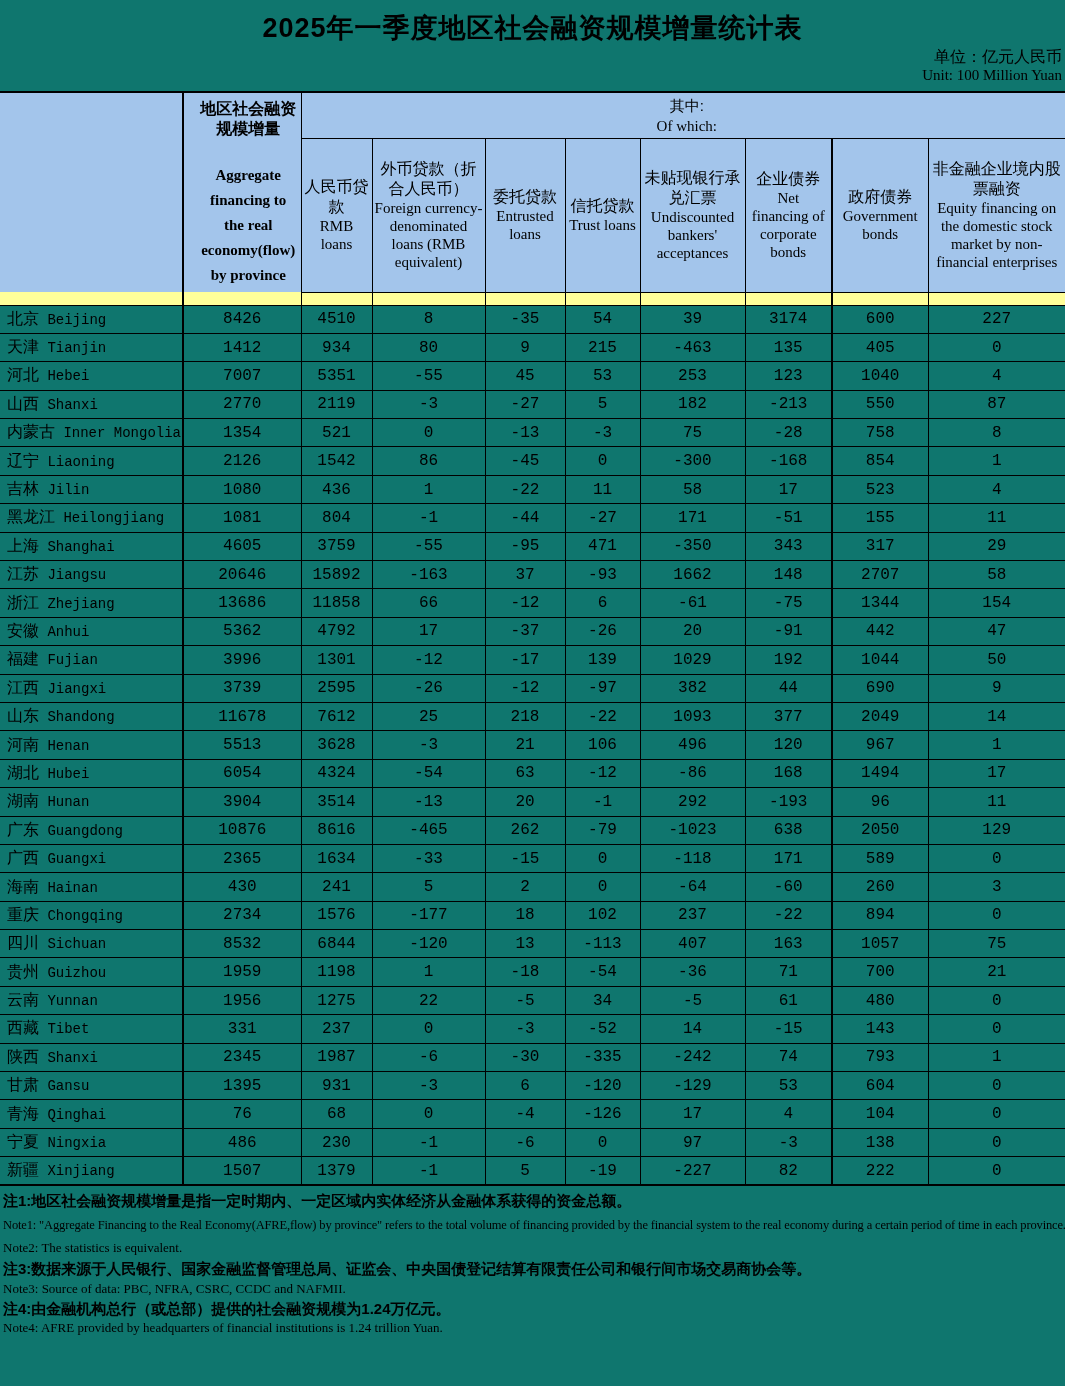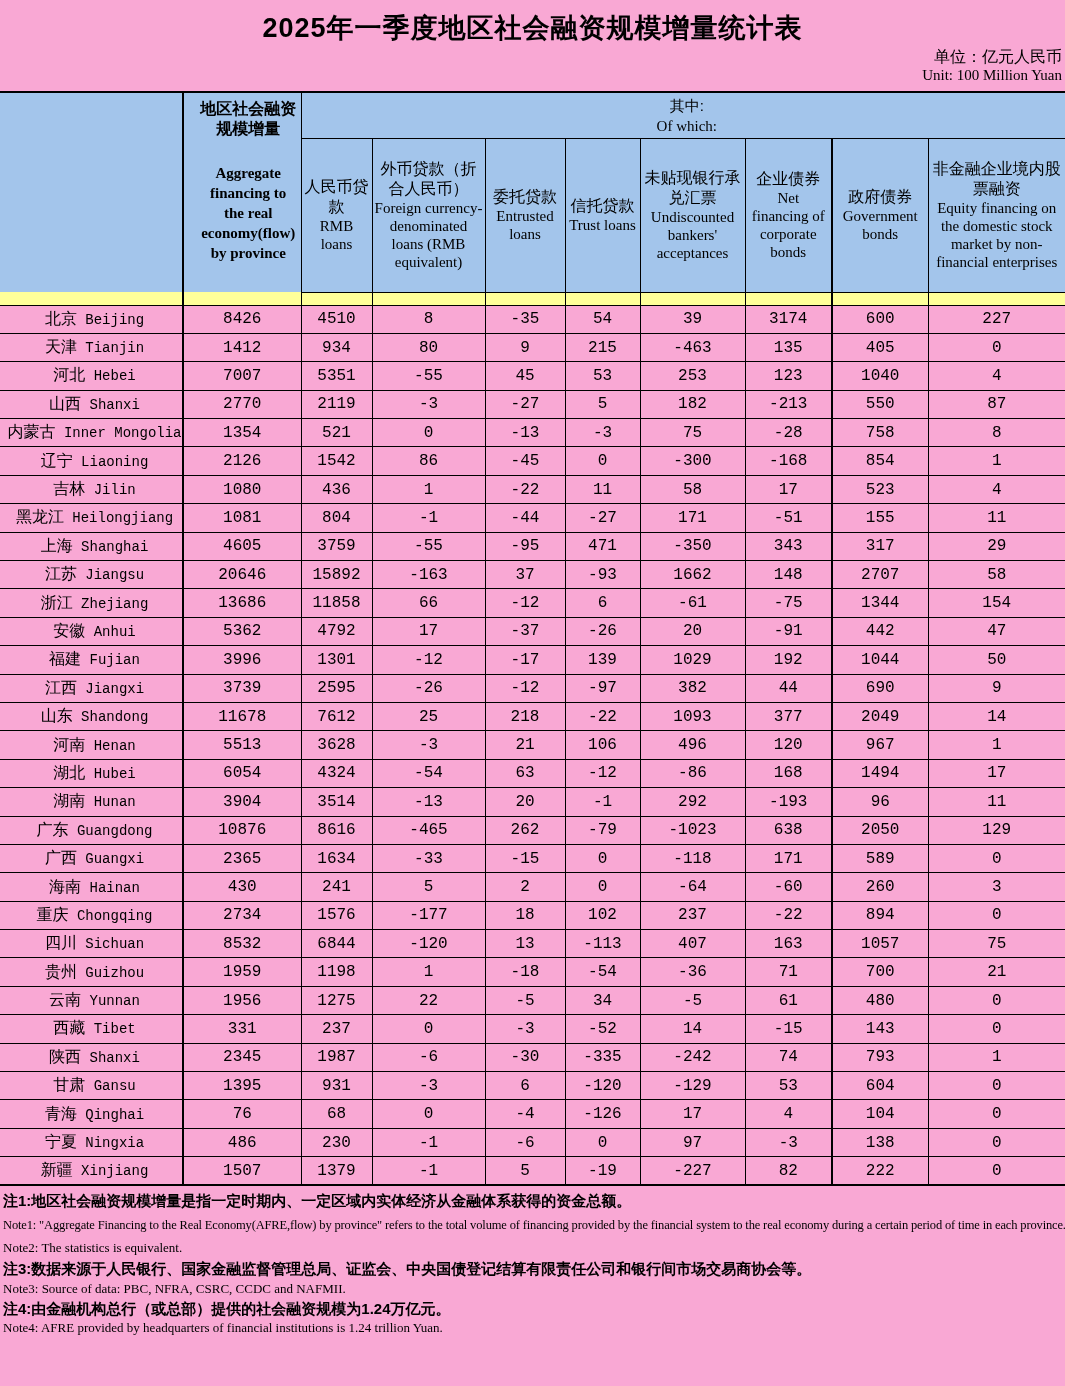--- a/index.html
+++ b/index.html
@@ -3,21 +3,21 @@
 <meta charset="utf-8">
 <style>
   :root{
     --blue:#A3C5EB;
     --yellow:#FFFF99;
     --border:#000000;
   }
   *{box-sizing:border-box;}
   html,body{margin:0;padding:0;background:#fff;}
   .page{
-    width:1065px;height:1386px;overflow:hidden;background:#f9a8d4;color:#000;
+    width:1065px;height:1386px;overflow:hidden;background:#0f766e;color:#000;
     font-family:"Liberation Sans",sans-serif;position:relative;
   }
   .title{
     margin-top:11px;text-align:center;font-size:27px;font-weight:bold;
     letter-spacing:1px;line-height:34px;
   }
   .subtitle{
     margin-top:5px;text-align:center;font-size:16.5px;font-weight:bold;
     font-family:"DejaVu Sans Mono",monospace;line-height:21px;
   }
@@ -38,30 +38,30 @@
   tr.r-sub{height:154px;}
   tr.r-band{height:13px;}
   tr.r-band td{background:var(--yellow);padding:0;}
   tbody tr{height:28.4px;}
   tbody tr:last-child td{border-bottom-width:2px;}
   .ofwhich{text-align:center;padding:3px 0 0 7px;}
   .ofwhich .zh{font-size:15px;line-height:20px;}
   .ofwhich .en{font-size:15px;line-height:20px;font-family:"Liberation Serif",serif;}
   .agg-h{padding:6px 4px 0 16px;text-align:center;}
   .agg-h .zh{font-size:16px;font-weight:bold;line-height:20px;}
-  .agg-h .en{font-size:15px;font-weight:bold;line-height:20px;margin-top:24px;
+  .agg-h .en{font-size:15px;font-weight:bold;line-height:25px;margin-top:24px;
     font-family:"Liberation Serif",serif;}
   th.sub{vertical-align:middle;text-align:center;padding:2px 2px;}
   th.sub .zh{font-size:16px;line-height:20px;}
   th.sub .en{font-size:15px;line-height:18px;font-family:"Liberation Serif",serif;}
   td.num{
     font-family:"Liberation Mono",monospace;font-size:16px;text-align:center;
     padding:0;white-space:nowrap;
   }
-  td.prov{text-align:center;padding:0 0 0 7px;white-space:nowrap;}
+  td.prov{text-align:left;padding:0 0 0 7px;white-space:nowrap;}
   td.prov .p-zh{font-size:16px;}
   td.prov .p-en{font-size:14px;font-family:"Liberation Mono",monospace;}
   .notes{padding:5px 0 0 3px;}
   .note-zh{font-size:15px;font-weight:600;line-height:20px;margin:0;}
   .note-en{font-size:13px;line-height:16px;font-family:"Liberation Serif",serif;
     white-space:nowrap;margin:0;}
   .note-en.long{font-size:12.5px;letter-spacing:-0.15px;}
   .mb1{margin-bottom:1px;} .mb2{margin-bottom:2px;} .mb3{margin-bottom:3px;}
   .mb4{margin-bottom:4px;} .mb6{margin-bottom:6px;} .mb7{margin-bottom:7px;}
 </style>

